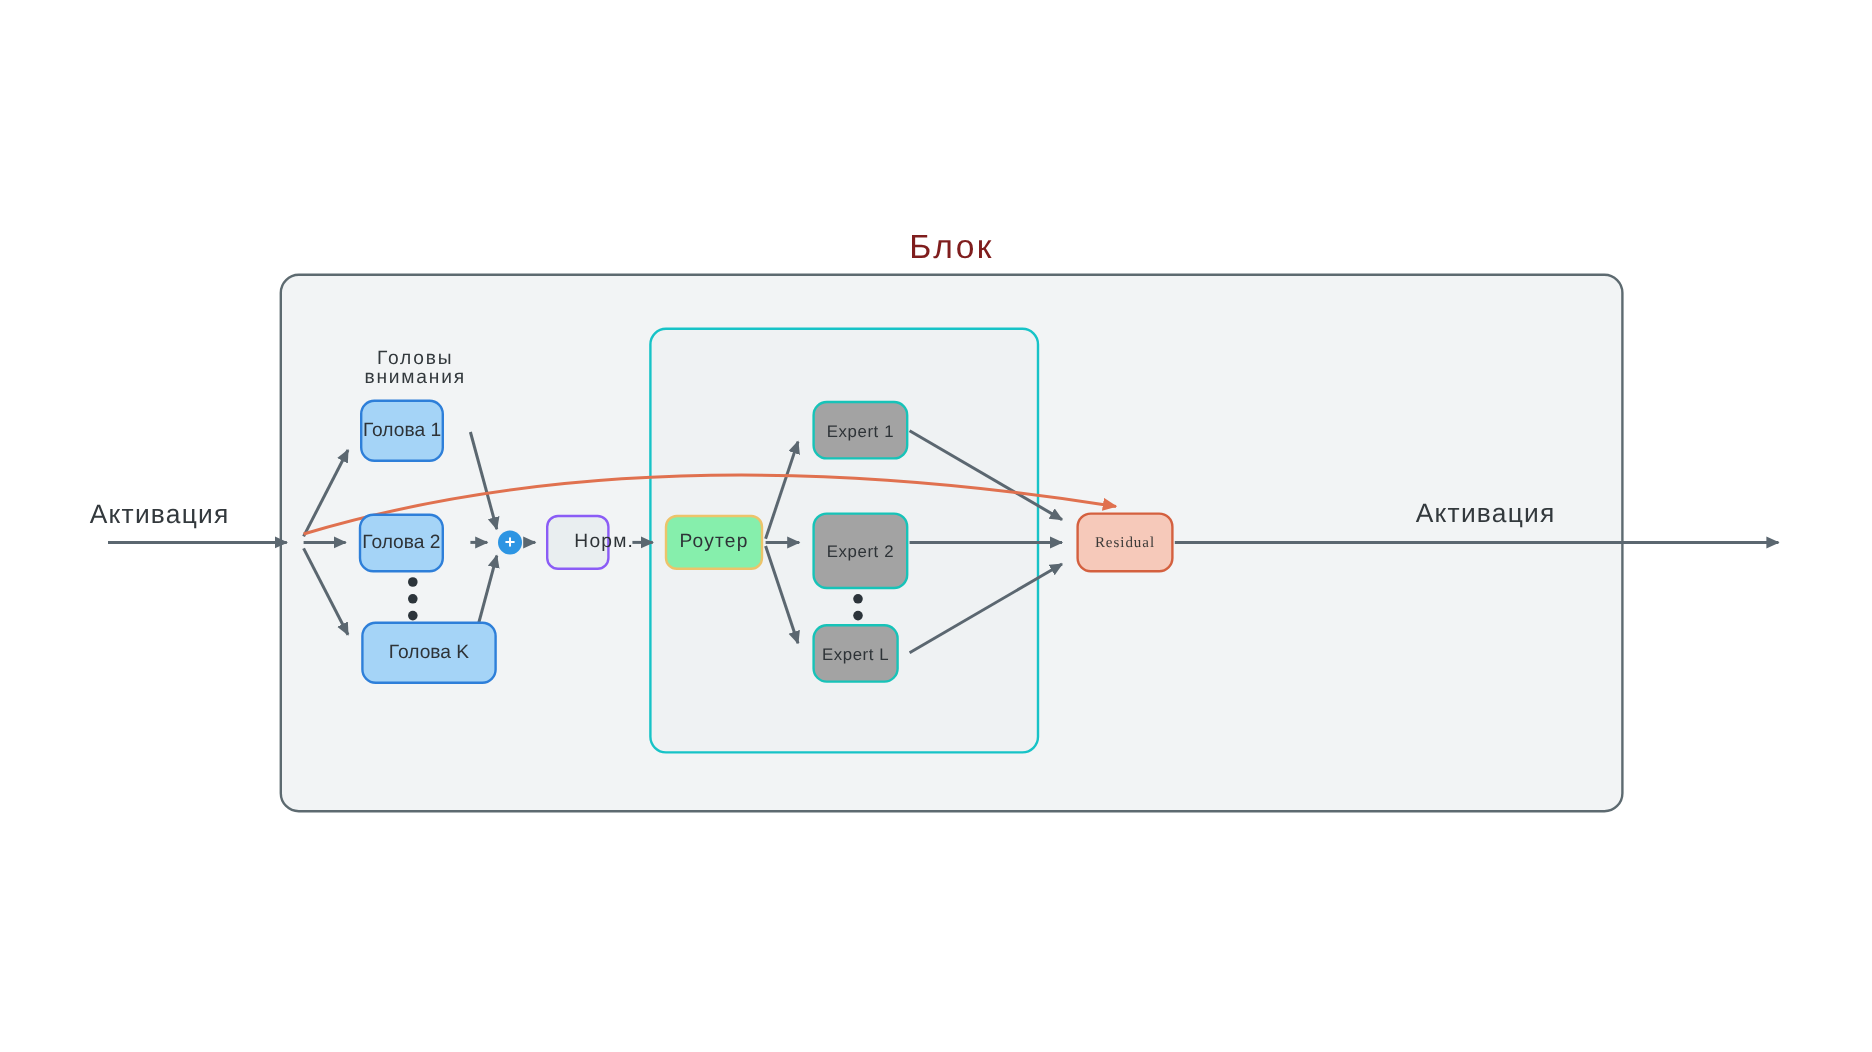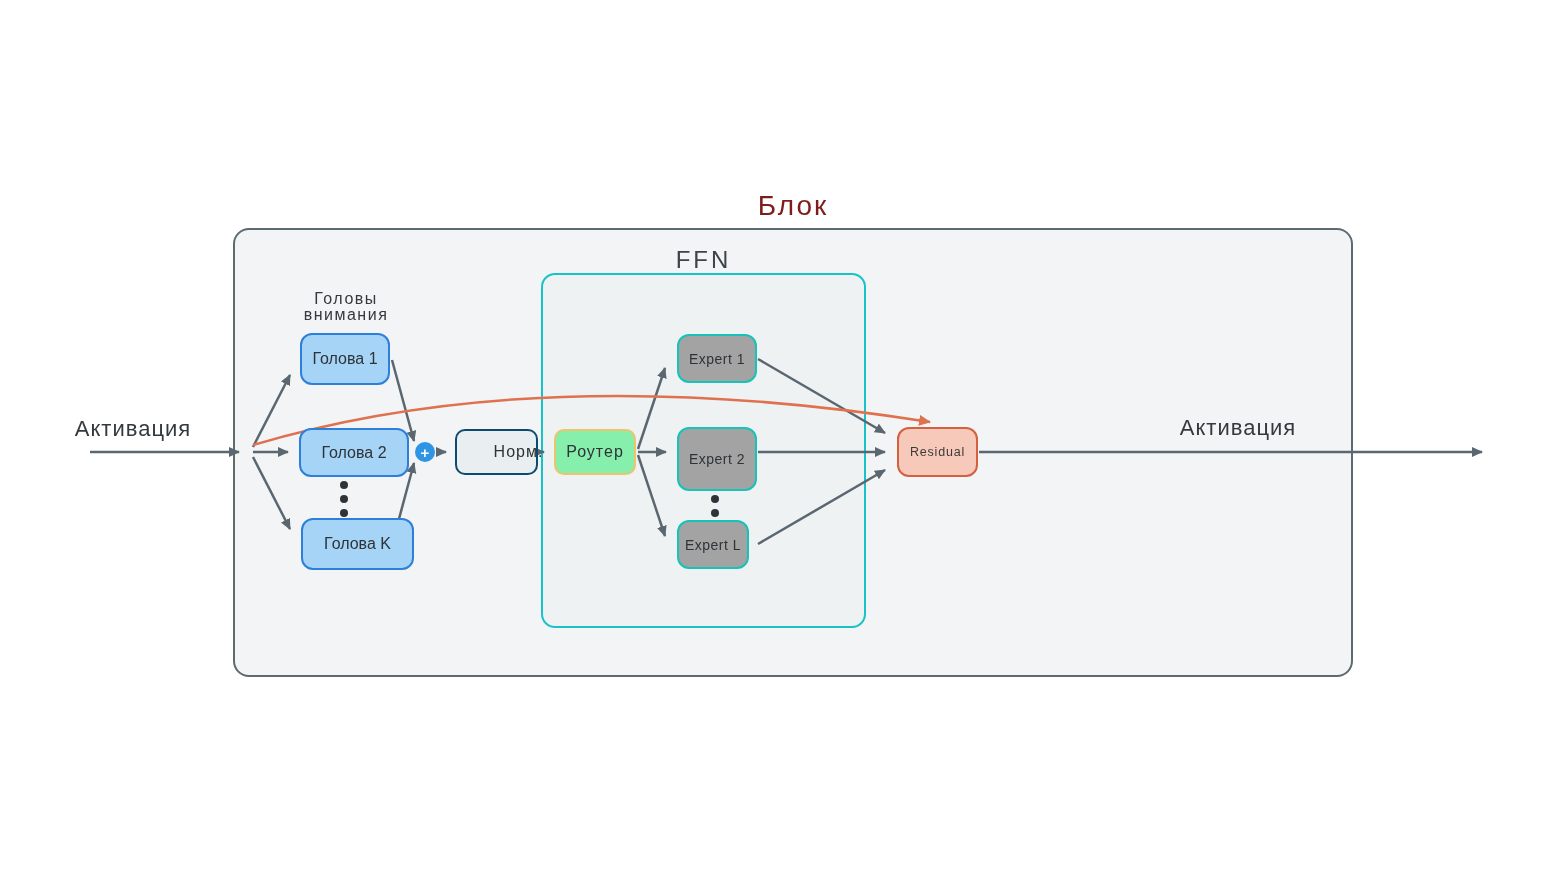--- a/index.html
+++ b/index.html
@@ -26,34 +26,34 @@
   .attn-lbl    { left:291px; top:291px; width:110px; font-size:16px; letter-spacing:1.5px; line-height:15.5px; color:#33393d; }
   .in-lbl      { left:53px;  top:416px; width:160px; font-size:22px; letter-spacing:1px; color:#33393d; }
   .out-lbl     { left:1158px;top:415px; width:160px; font-size:22px; letter-spacing:1px; color:#33393d; }
 
   
   .node {
     position:absolute; display:flex; align-items:center; justify-content:center;
     box-sizing:border-box; text-align:center; color:#2e3337;
   }
   .head   { background:#a5d4f7; border:2.5px solid #2e7fd9; border-radius:12px; font-size:16px; }
-  .head1  { left:300px; top:333px; width:90px; height:52px;text-align:center; }
-  .head2  { left:299px; top:428px; width:110px; height:49px; }
+  .head1  { left:300px; top:333px; width:70px; height:52px;text-align:center; }
+  .head2  { left:299px; top:428px; width:71px; height:49px; }
   .headK  { left:301px; top:518px; width:113px; height:52px; }
-  .norm   { left:455px; top:429px; width:83px; height:46px;
-            background:#e9eef0; border:2px solid #0c4a6e; border-radius:10px; font-size:16px; letter-spacing:1px;padding-left:44px; }
+  .norm   { left:455px; top:429px; width:53px; height:46px;
+            background:#e9eef0; border:2px solid #8b5cf6; border-radius:10px; font-size:16px; letter-spacing:1px;padding-left:44px; }
   .router { left:554px; top:429px; width:82px; height:46px;
             background:#86efac; border:2px solid #ecc46a; border-radius:10px; font-size:16px; letter-spacing:1px; }
   .expert { background:#a3a3a3; border:2px solid #17c3b8; border-radius:12px; font-size:14px; letter-spacing:0.5px; }
   .exp1   { left:677px; top:334px; width:80px; height:49px; }
   .exp2   { left:677px; top:427px; width:80px; height:64px; }
   .expL   { left:677px; top:520px; width:72px; height:49px; }
   .residual { left:897px; top:427px; width:81px; height:50px;
             background:#f6c9ba; border:2.5px solid #d4603f; border-radius:12px;
-            font-size:12.5px; letter-spacing:0.8px; color:#3c3a38; }
+            font-size:12.5px; letter-spacing:0.8px; color:#3c3a38;font-family:Liberation Serif, serif; }
 
   .sum-circle {
     left:415px; top:442px; width:20px; height:20px; border-radius:50%;
     background:#2d95e3; color:#ffffff; display:flex; align-items:center; justify-content:center;
     font-size:15px; font-weight:bold; line-height:1;
   }
 
   svg.wires { position:absolute; left:0; top:0; pointer-events:none; }
 </style>
 </head>
@@ -101,21 +101,20 @@
     <g fill="#2c343a">
       <circle cx="715" cy="485" r="4"></circle>
         <circle cx="715" cy="499" r="4"></circle>
         <circle cx="715" cy="513" r="4"></circle>
     </g>
 
     <path d="M 253 445 C 430 392, 650 378, 930 422" stroke="#e0714f" stroke-width="2.5" fill="none" marker-end="url(#arrO)"></path>
   </svg>
 
   <div class="lbl title-lbl">Блок</div>
-  <div class="lbl ffn-lbl">FFN</div>
   <div class="lbl attn-lbl">
     <span>Головы</span><br>
     <span>внимания</span>
   </div>
   <div class="lbl in-lbl">Активация</div>
   <div class="lbl out-lbl">Активация</div>
 
   <div class="node head head1">Голова 1</div>
   <div class="node head head2">Голова 2</div>
   <div class="node head headK">Голова K</div>

